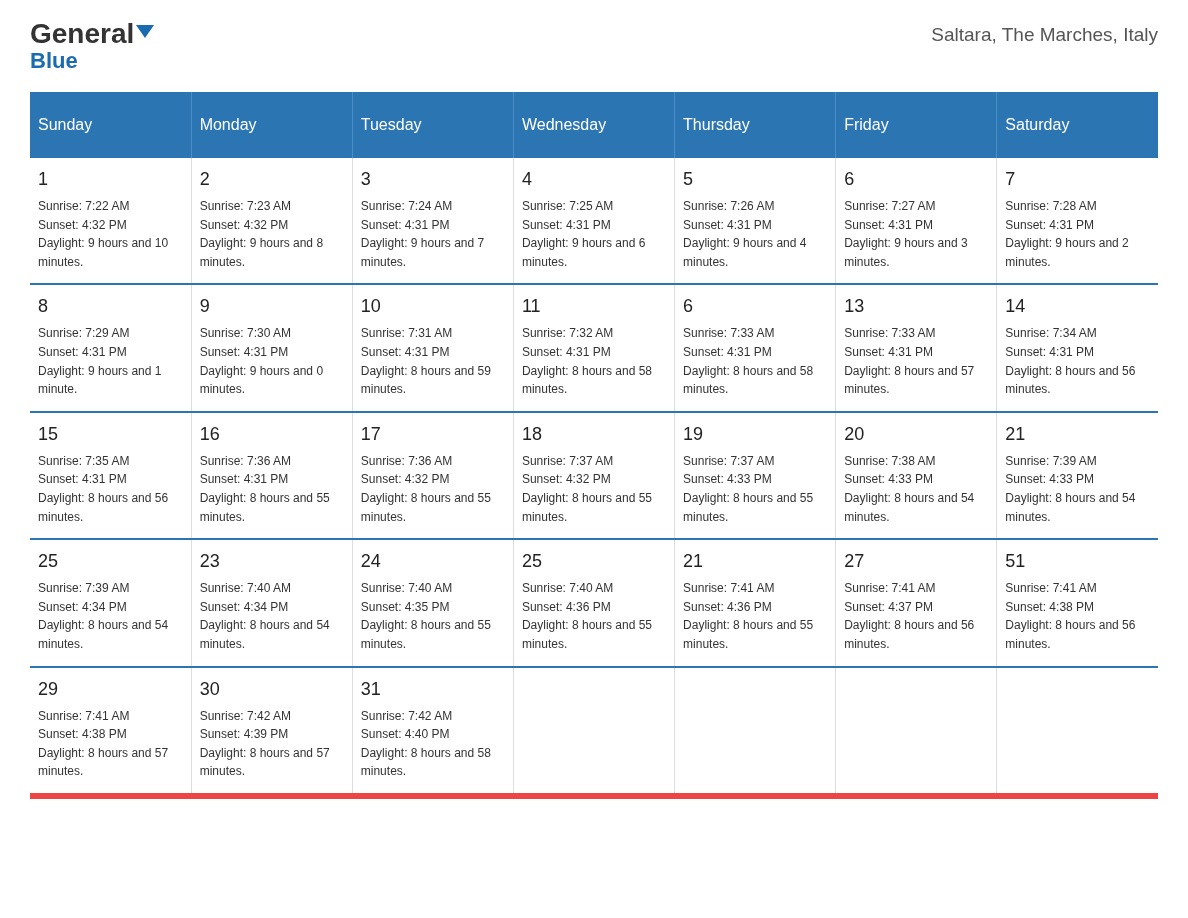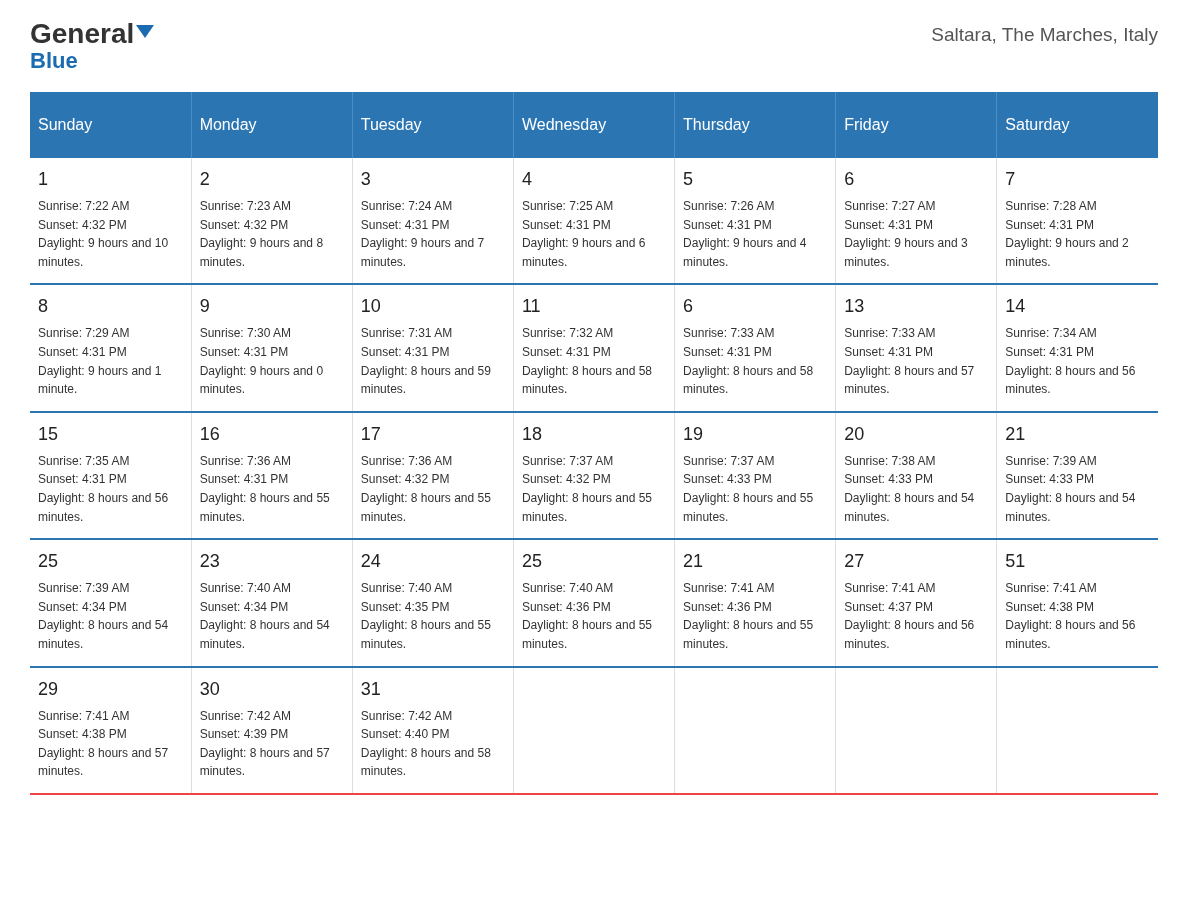--- a/index.html
+++ b/index.html
@@ -88,21 +88,21 @@
       display: block;
       margin-bottom: 4px;
       color: #222;
     }
     .day-info {
       font-size: 12px;
       color: #333;
       line-height: 1.55;
     }
     tbody tr:last-child {
-      border-bottom: 2px solid #ef4444;
+      border-bottom: 6px solid #ef4444;
       margin-left: 48px;
     }
     .empty-cell {
       background: #fff;
     }
   </style>
 </head>
 <body>
 
 <div class="header">

